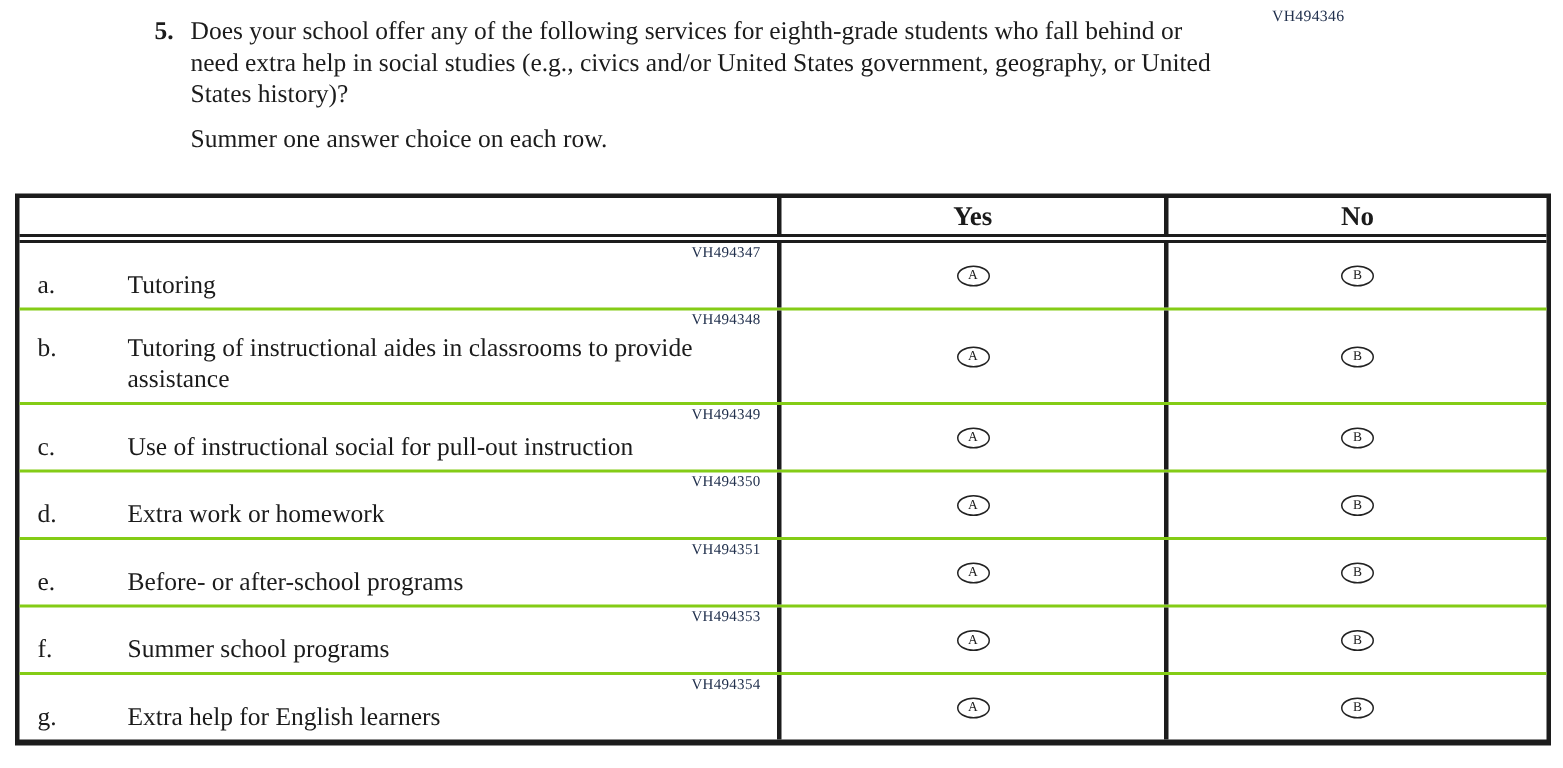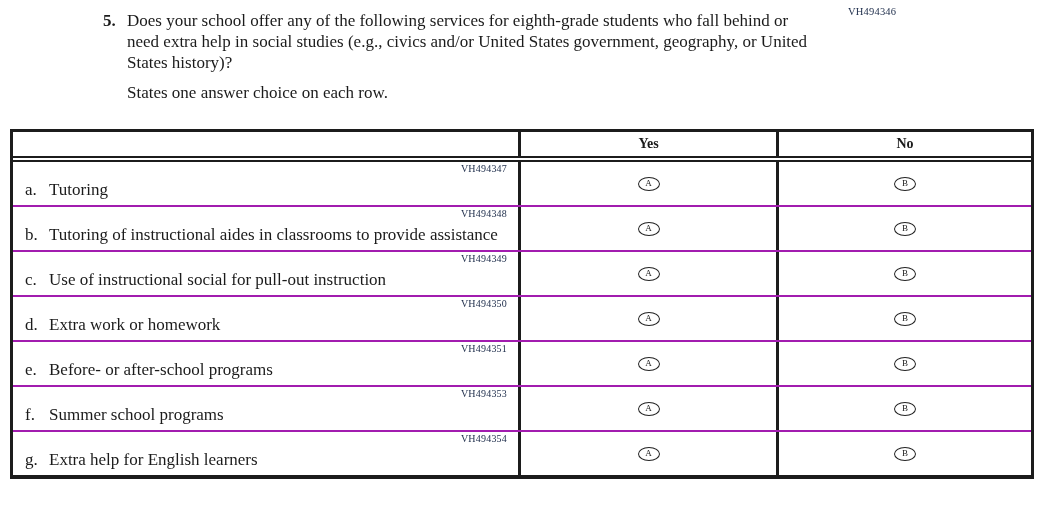--- a/index.html
+++ b/index.html
@@ -40,45 +40,45 @@
     border-bottom-width: 4px;
     background: #fff;
   }
   .t-header {
     display: flex;
     height: 30px;
     border-bottom: 6px double #1c1c1c;
   }
   .t-header .h-cell {
     display: flex; align-items: center; justify-content: center;
-    font-weight: bold; font-size: 14px;
+    font-weight: bold; font-size: 18px;
   }
   .col1 { width: 505px; flex: 0 0 505px; }
   .col2 { width: 258px; flex: 0 0 258px; border-left: 3px solid #1c1c1c; }
   .col3 { flex: 1 1 auto; border-left: 3px solid #1c1c1c; }
 
   .t-row { display: flex; }
-  .t-row + .t-row { border-top: 2px solid #a21caf; }
+  .t-row + .t-row { border-top: 2px solid #84cc16; }
 
   .label-cell {
     position: relative;
     min-height: 43px;
     display: flex; flex-direction: column; justify-content: flex-end;
     padding: 14px 8px 5px 10px;
   }
   .row-code {
     position: absolute; top: 1px; right: 11px;
     font-size: 10px; color: #22314e; letter-spacing: 0.2px;
   }
   .row-label {
     display: flex; align-items: baseline;
     font-size: 17px; line-height: 21px;
   }
   .row-letter { flex: 0 0 26px; padding-left: 2px; }
-  .row-text { width: 452px; }
+  .row-text { width: 452px; margin-left: 36px; }
 
   .opt-cell {
     display: flex; align-items: center; justify-content: center;
   }
   .bubble {
     width: 22px; height: 14px;
     border: 1.6px solid #222222;
     border-radius: 50%;
     display: flex; align-items: center; justify-content: center;
     font-size: 9px; line-height: 1;
@@ -90,21 +90,21 @@
 </style>
 </head>
 <body>
 
 <div class="page-code">VH494346</div>
 
 <div class="question">
   <div class="q-number">5.</div>
   <div class="q-body">
     <div class="q-text">Does your school offer any of the following services for eighth-grade students who fall behind or need extra help in social studies (e.g., civics and/or United States government, geography, or United States history)?</div>
-    <div class="q-instruction"><span>States </span><b>one</b><span> answer choice on each row.</span></div>
+    <div class="q-instruction"><span>Summer </span><b>one</b><span> answer choice on each row.</span></div>
   </div>
 </div>
 
 <div class="svc-table">
   <div class="t-header">
     <div class="h-cell col1"></div>
     <div class="h-cell col2">Yes</div>
     <div class="h-cell col3">No</div>
   </div>
   <div>

